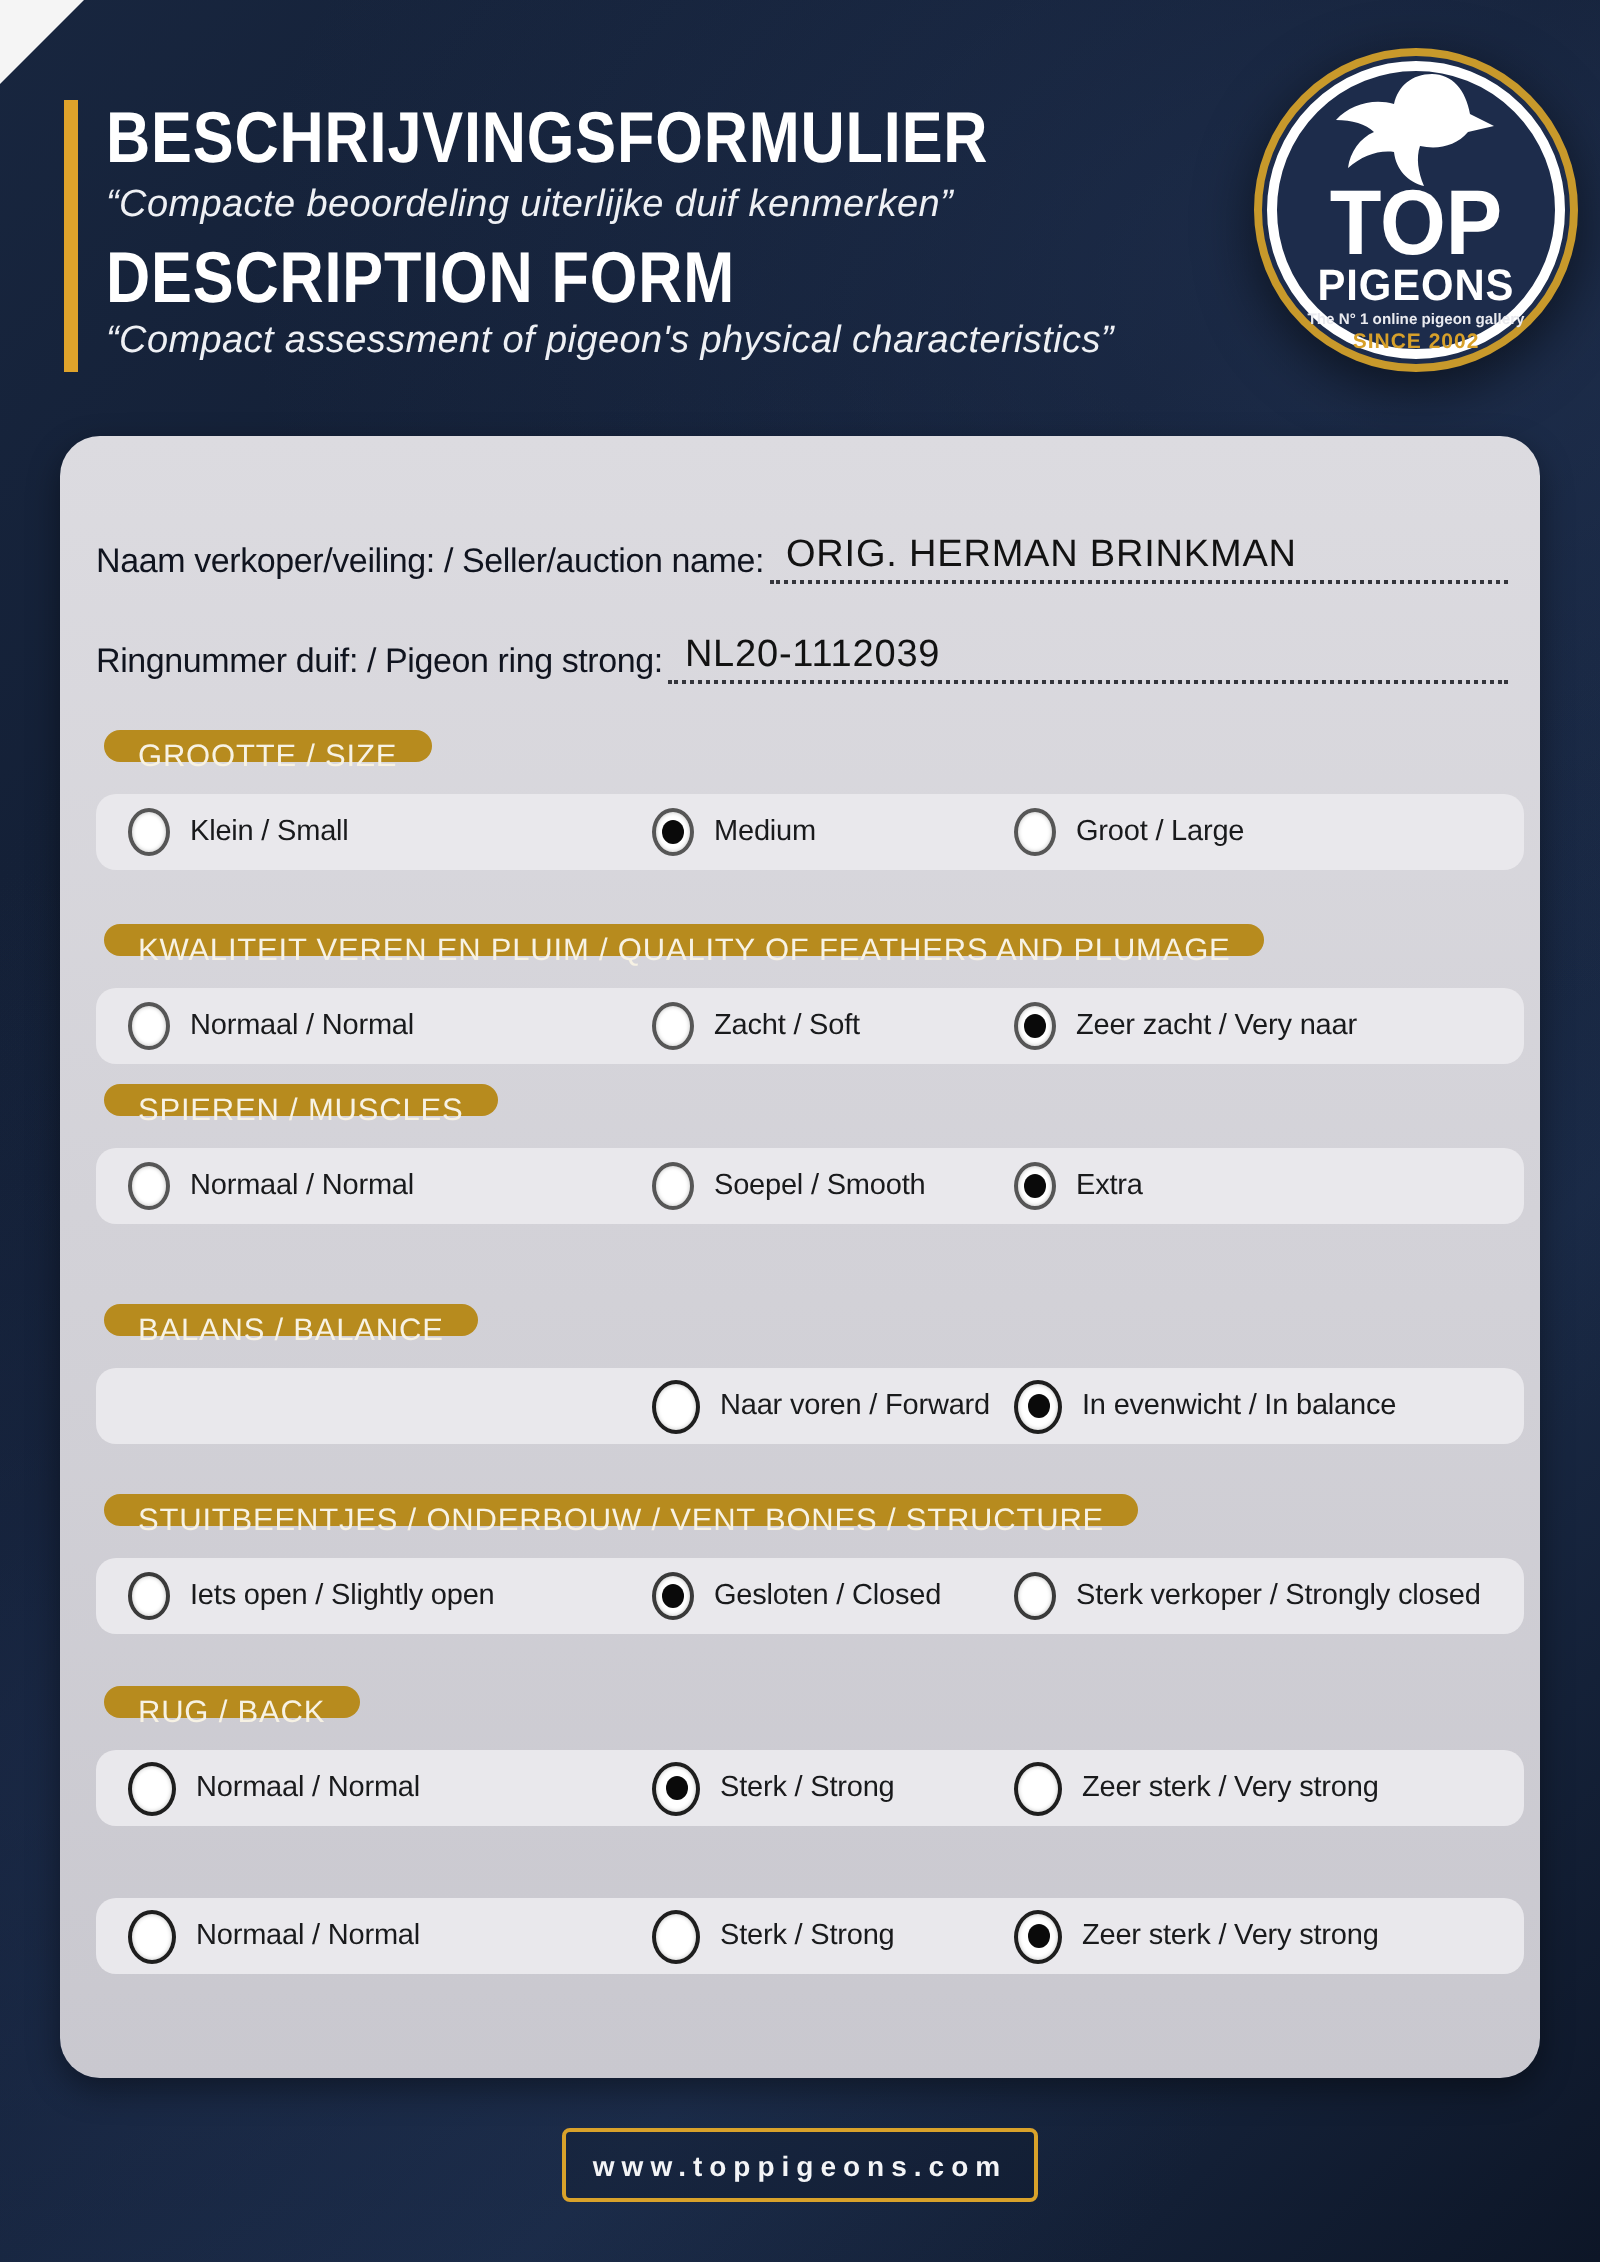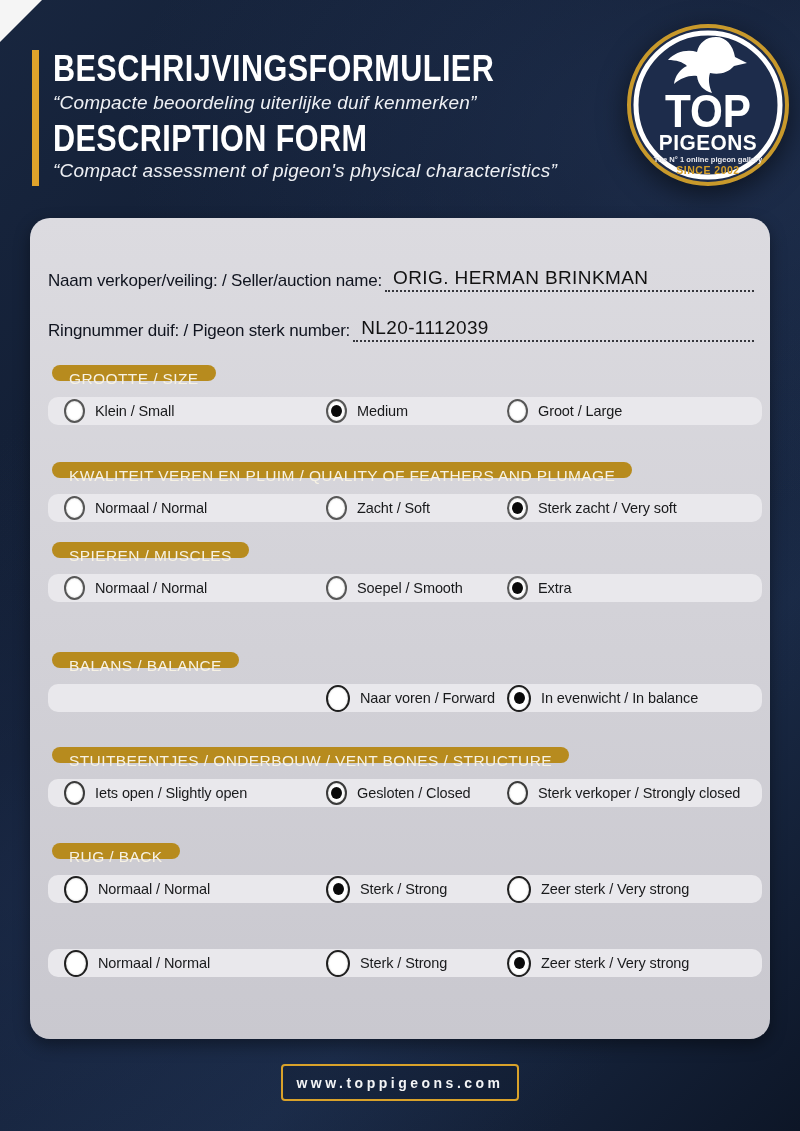--- a/index.html
+++ b/index.html
@@ -39,21 +39,21 @@
     letter-spacing:-.2px; padding-bottom:1px; }
   .fline { flex:1; border-bottom:2px dotted #35363c; margin-left:3px; padding:0 0 1px 8px;
     font-size:19px; color:#121212; letter-spacing:.4px; white-space:nowrap; overflow:hidden; }
 
   .section { position:absolute; left:0; right:0; }
   .sec0{top:147px} .sec1{top:244px} .sec2{top:324px} .sec3{top:434px}
   .sec4{top:529px} .sec5{top:625px} .sec6{top:722px}
   .pill { display:inline-block; margin-left:22px; height:16px; line-height:28px;
     padding:0 17px; background:#b78b1e; border-radius:9px; color:#f7f2e4;
     font-size:15.5px; font-weight:500; letter-spacing:.4px; white-space:nowrap; }
-  .row { position:relative; margin:9px 8px 0 18px; height:28px; background:#e9e8ec;
+  .row { position:relative; margin:9px 8px 0 18px; height:38px; background:#e9e8ec;
     border-radius:10px; }
   .opt { position:absolute; top:0; height:100%; display:flex; align-items:center; gap:10px;
     cursor:pointer; }
   .c1{left:16px} .c2{left:278px} .c3{left:459px}
   .olabel { font-size:14.5px; font-weight:500; color:#191a1c; letter-spacing:-.1px;
     white-space:nowrap; }
   .radio { position:relative; width:21px; height:24px; background:#fff; border:2px solid #565656;
     border-radius:50%; flex:0 0 auto; box-shadow:inset 0 0 2px rgba(0,0,0,.25); }
   .sec3 .radio, .sec5 .radio, .sec6 .radio { width:24px; height:27px; border-width:2.5px; border-color:#1e1e1e; }
   .sec4 .radio { border-color:#3a3a3a; }
@@ -89,21 +89,21 @@
   </svg>
 </div>
 
 <div class="card">
 
   <div class="field field-1">
     <span class="flabel">Naam verkoper/veiling: / Seller/auction name:</span>
     <span class="fline">ORIG. HERMAN BRINKMAN</span>
   </div>
   <div class="field field-2">
-    <span class="flabel">Ringnummer duif: / Pigeon sterk number:</span>
+    <span class="flabel">Ringnummer duif: / Pigeon ring strong:</span>
     <span class="fline">NL20-1112039</span>
   </div>
 
   <div class="section sec0">
     <div class="pill">GROOTTE / SIZE</div>
     <div class="row">
       <div class="opt c1">
         <span class="radio"></span>
         <span class="olabel">Klein / Small</span>
       </div>
@@ -124,21 +124,21 @@
       <div class="opt c1">
         <span class="radio"></span>
         <span class="olabel">Normaal / Normal</span>
       </div>
       <div class="opt c2">
         <span class="radio"></span>
         <span class="olabel">Zacht / Soft</span>
       </div>
       <div class="opt c3">
         <span class="radio checked"></span>
-        <span class="olabel">Sterk zacht / Very soft</span>
+        <span class="olabel">Zeer zacht / Very naar</span>
       </div>
     </div>
   </div>
 
   <div class="section sec2">
     <div class="pill">SPIEREN / MUSCLES</div>
     <div class="row">
       <div class="opt c1">
         <span class="radio"></span>
         <span class="olabel">Normaal / Normal</span>

